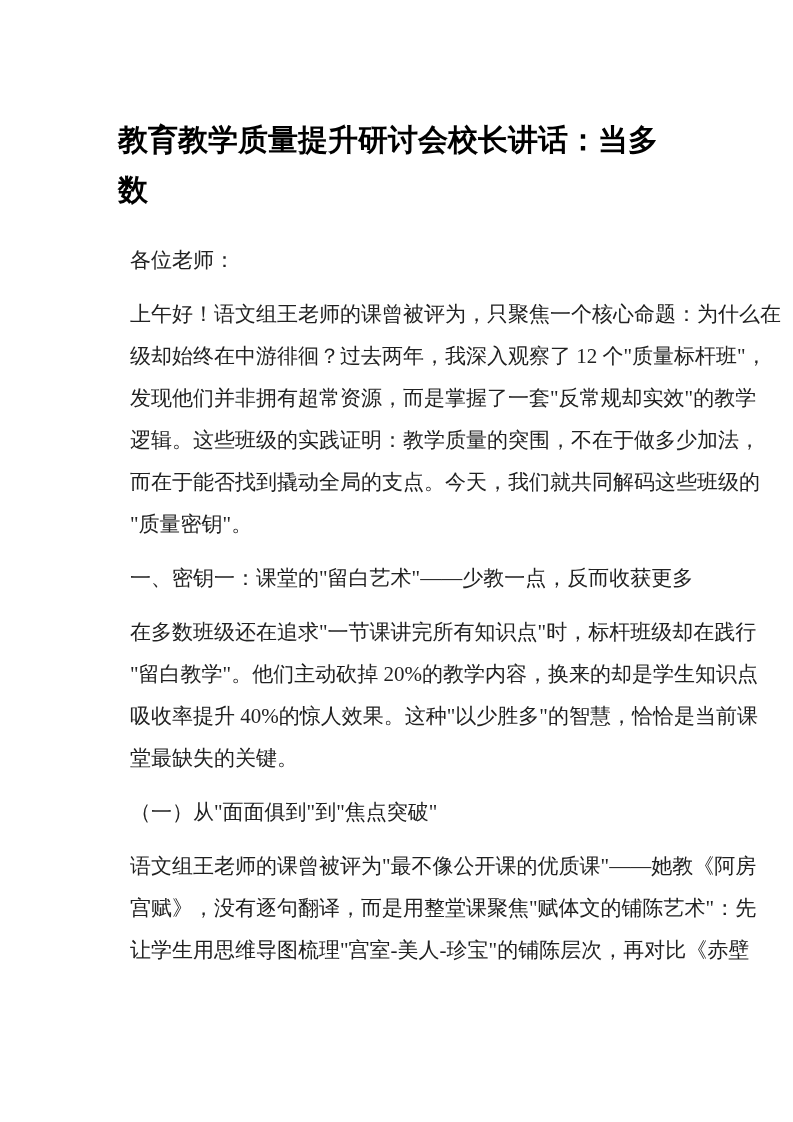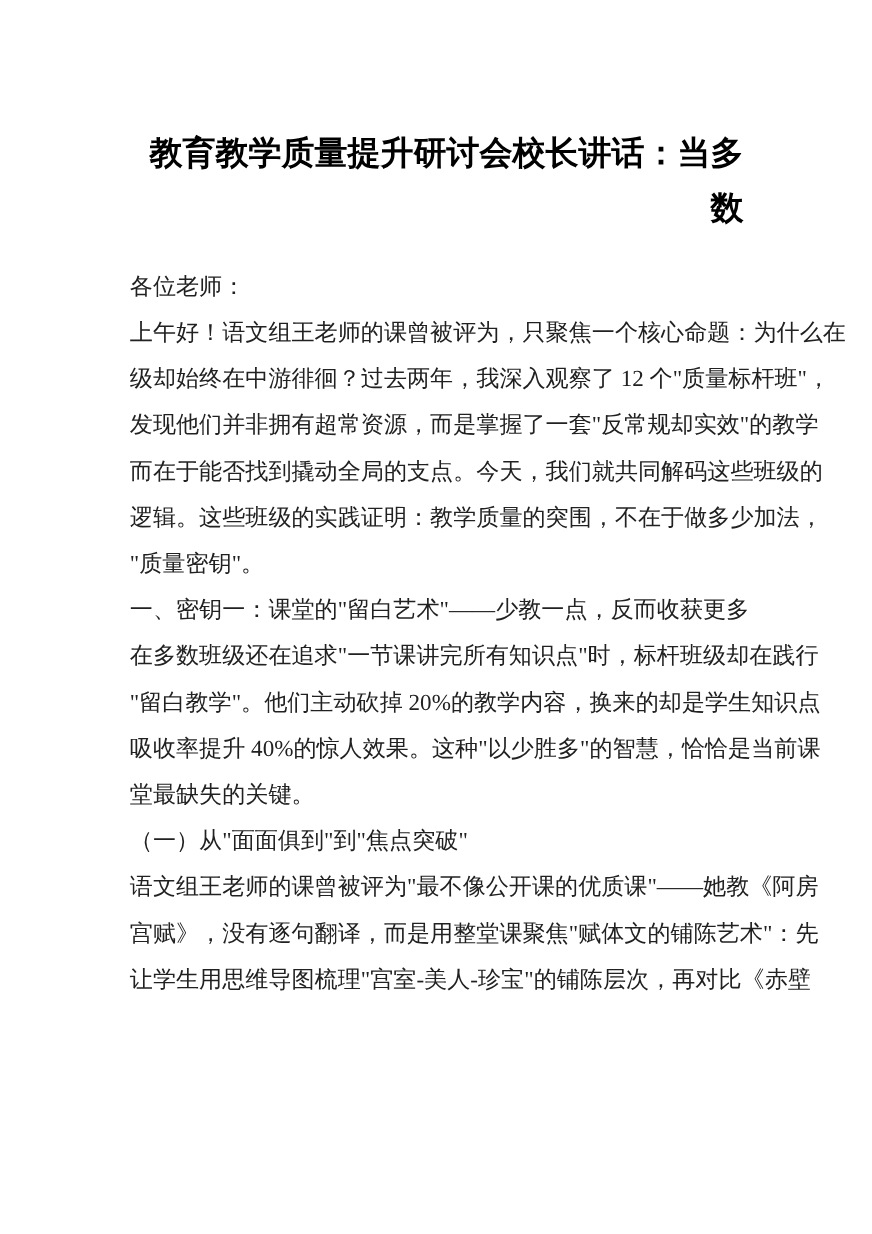--- a/index.html
+++ b/index.html
@@ -20,33 +20,33 @@
     padding: 0 117px 0 118px; 
   }
   .title {
     margin: 115px 0 0 0;
     padding: 0;
     font-family: "DejaVu Sans", "Liberation Sans", sans-serif;
     font-weight: 700;
     font-size: 30px;
     line-height: 50px;
     color: #000000;
-    text-align: right;
+    text-align: left;
   }
   .title .tline {
     display: block;
   }
   .body-text {
     margin-top: 24px;
     font-size: 21px;
     line-height: 42px;
     color: #212121;
   }
   .para {
-    margin: 0;
+    margin: 12px;
     padding: 0;
   }
   .line {
     display: block;
     text-align: justify;
     text-align-last: justify;
     text-justify: inter-character;
     white-space: nowrap;
   }
   .line.short {
@@ -67,22 +67,22 @@
     <div class="body-text">
 
       <p class="para">
         <span class="line short">各位老师：</span>
       </p>
 
       <p class="para">
         <span class="line">上午好！语文组王老师的课曾被评为，只聚焦一个核心命题：为什么在</span>
         <span class="line">级却始终在中游徘徊？过去两年，我深入观察了 12 个"质量标杆班"，</span>
         <span class="line">发现他们并非拥有超常资源，而是掌握了一套"反常规却实效"的教学</span>
+        <span class="line">逻辑。这些班级的实践证明：教学质量的突围，不在于做多少加法，</span>
         <span class="line">而在于能否找到撬动全局的支点。今天，我们就共同解码这些班级的</span>
-        <span class="line">逻辑。这些班级的实践证明：教学质量的突围，不在于做多少加法，</span>
         <span class="line short">"质量密钥"。</span>
       </p>
 
       <p class="para">
         <span class="line short">一、密钥一：课堂的"留白艺术"——少教一点，反而收获更多</span>
       </p>
 
       <p class="para">
         <span class="line">在多数班级还在追求"一节课讲完所有知识点"时，标杆班级却在践行</span>
         <span class="line">"留白教学"。他们主动砍掉 20%的教学内容，换来的却是学生知识点</span>

